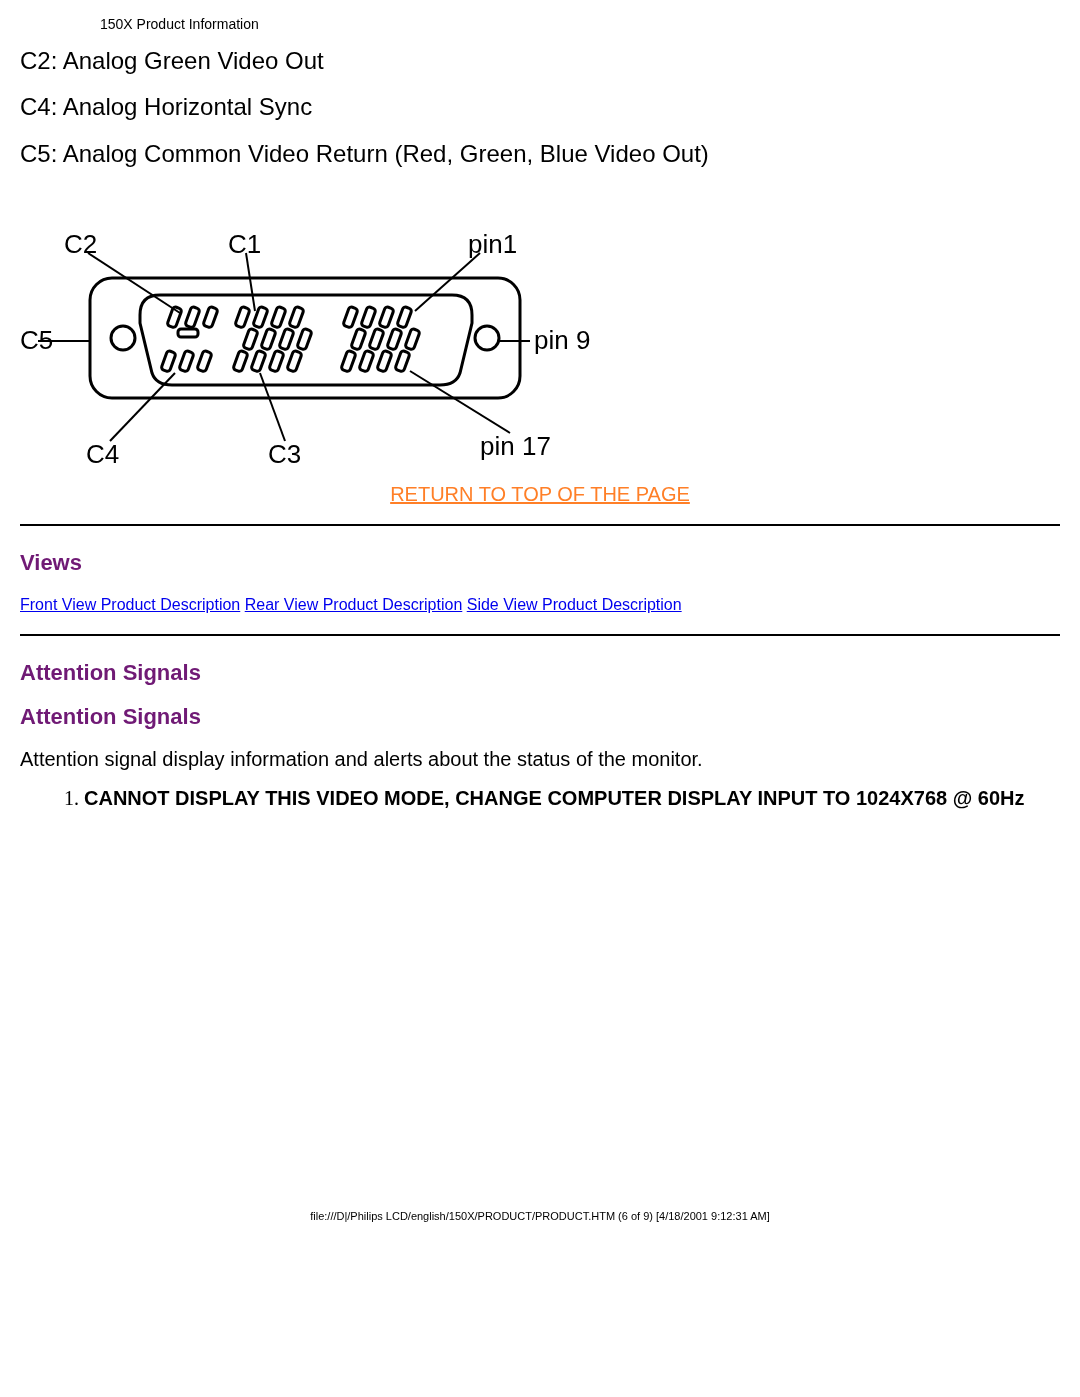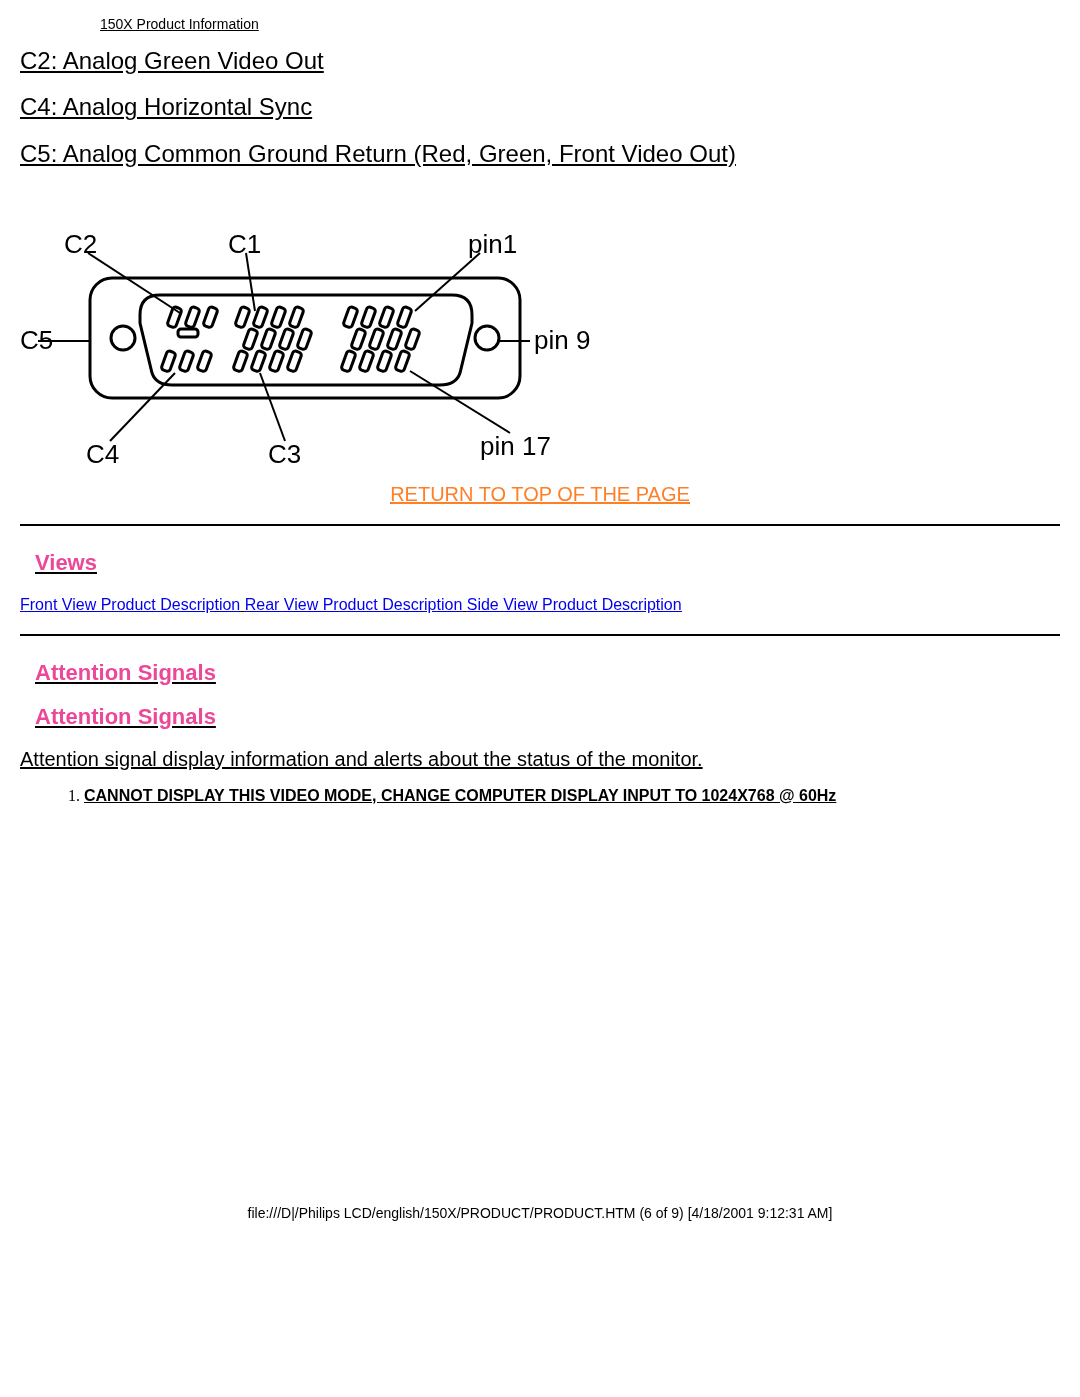--- a/index.html
+++ b/index.html
@@ -5,21 +5,20 @@
   body {
     margin: 0;
     padding: 0;
     font-family: Arial, Helvetica, sans-serif;
     background: #fff;
     color: #000;
     width: 1080px;
   }
   .page {
     padding: 10px 20px 0 20px;
-    text-decoration: underline;
   }
   .doc-header {
     font-size: 14px;
     margin: 6px 0 10px 80px;
   }
   .pin-list {
     font-size: 24px;
     line-height: 1.6;
     margin-left: 0;
   }
@@ -42,72 +41,72 @@
     text-decoration: underline;
     cursor: pointer;
     margin-top: 47px;
   }
   hr {
     border: none;
     border-top: 2px solid #000;
     margin: 6px 0;
   }
   .section-title {
-    color: #ec4899;
+    color: #701a75;
     font-weight: bold;
     font-size: 22px;
-    margin: 24px 0 18px 15px;
+    margin: 24px 0 18px 0;
   }
   .body-text {
     font-size: 20px;
     margin: 10px 0 16px 0;
   }
   .links-para {
     font-size: 16px;
     margin: 10px 0 18px 0;
     line-height: 1.35;
   }
   .links-para a {
     color: #0000ee;
     text-decoration: underline;
     cursor: pointer;
   }
   ol.signals {
-    font-size: 16px;
+    font-size: 20px;
     margin: 4px 0 0 40px;
     padding-left: 24px;
   }
   ol.signals li {
     font-family: "Times New Roman", serif;
   }
   ol.signals li span {
     font-family: Arial, Helvetica, sans-serif;
     font-weight: bold;
   }
   .footer {
-    font-size: 14px;
+    font-size: 11px;
     text-align: center;
     margin-top: 400px;
     padding-bottom: 12px;
   }
   .diagram-label {
     font-family: Arial, sans-serif;
     font-size: 26px;
   }
 </style>
 </head>
 <body>
 
 <div class="page">
   <div class="doc-header">150X Product Information</div>
 
   <div class="pin-list">
     <p>C2: Analog Green Video Out</p>
     <p>C4: Analog Horizontal Sync</p>
-    <p>C5: Analog Common Ground Return (Red, Green, Front Video Out)</p>
+    <p>C5: Analog Common Video Return (Red, Green, Blue Video Out)</p>
   </div>
 
   <div class="diagram-wrap">
     <svg class="diagram-svg" width="620" height="250" viewBox="0 0 620 250">
 
       <rect x="70" y="55" width="430" height="120" rx="22" ry="22" fill="none" stroke="#000" stroke-width="3"></rect>
 
       <circle cx="103" cy="115" r="12" fill="none" stroke="#000" stroke-width="3"></circle>
       <circle cx="467" cy="115" r="12" fill="none" stroke="#000" stroke-width="3"></circle>
 

